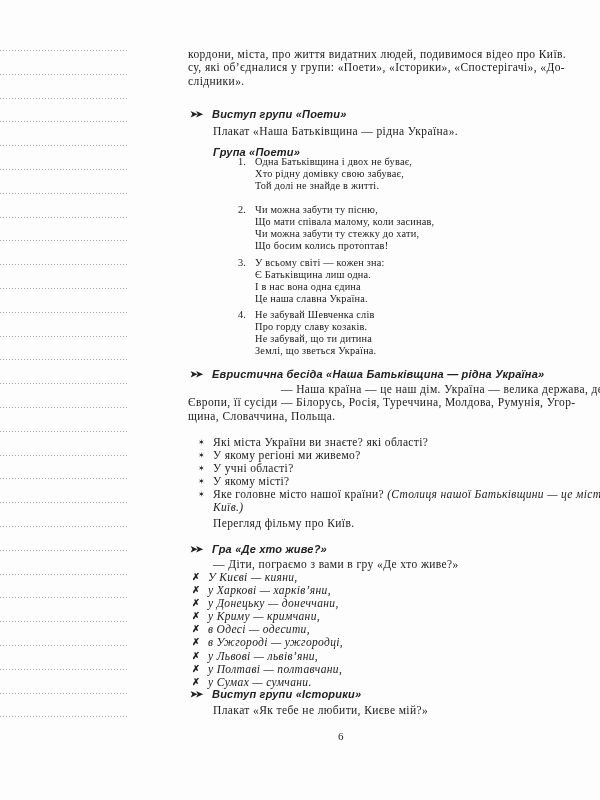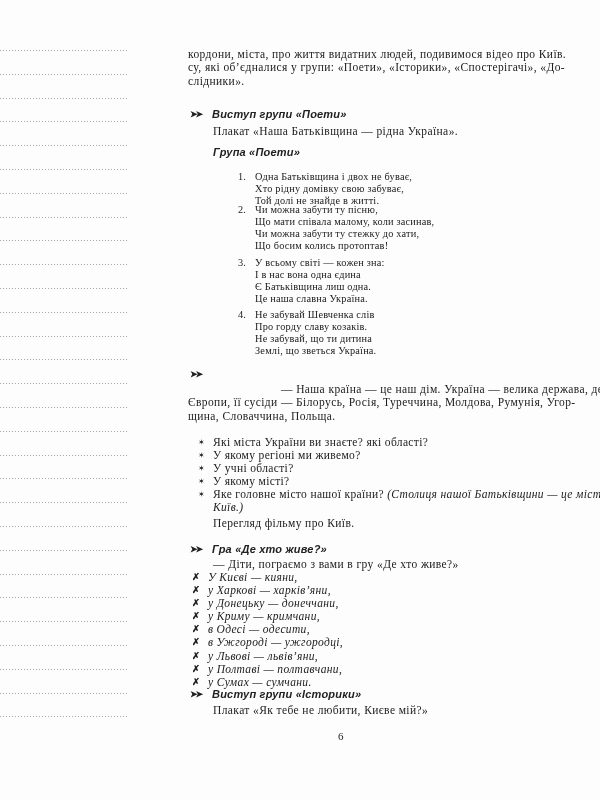--- a/index.html
+++ b/index.html
@@ -62,49 +62,50 @@
     <div>слідники».</div>
   </div>
 
   <div class="blk heading" style="top:108px">
     <span class="h-marker">➤➤</span>
     <span>Виступ групи «Поети»</span>
   </div>
   <div class="blk sub-line" style="top:125px">Плакат «Наша Батьківщина — рідна Україна».</div>
   <div class="blk group-label" style="top:146px">Група «Поети»</div>
 
-  <div class="stanza" style="top:171px">
+  <div class="stanza" style="top:156px">
     <div class="vline first"><span class="vnum">1.</span><span>Одна Батьківщина і двох не буває,</span></div>
     <div class="vline">Хто рідну домівку свою забуває,</div>
     <div class="vline">Той долі не знайде в житті.</div>
   </div>
 
   <div class="stanza" style="top:204px">
     <div class="vline first"><span class="vnum">2.</span><span>Чи можна забути ту пісню,</span></div>
     <div class="vline">Що мати співала малому, коли засинав,</div>
     <div class="vline">Чи можна забути ту стежку до хати,</div>
     <div class="vline">Що босим колись протоптав!</div>
   </div>
 
   <div class="stanza" style="top:257px">
     <div class="vline first"><span class="vnum">3.</span><span>У всьому світі — кожен зна:</span></div>
+    <div class="vline">Є Батьківщина лиш одна.</div>
     <div class="vline">І в нас вона одна єдина</div>
-    <div class="vline">Є Батьківщина лиш одна.</div>
     <div class="vline">Це наша славна Україна.</div>
   </div>
 
   <div class="stanza" style="top:309px">
     <div class="vline first"><span class="vnum">4.</span><span>Не забувай Шевченка слів</span></div>
     <div class="vline">Про горду славу козаків.</div>
     <div class="vline">Не забувай, що ти дитина</div>
     <div class="vline">Землі, що зветься Україна.</div>
   </div>
 
   <div class="blk heading" style="top:368px">
     <span class="h-marker">➤➤</span>
+    <span>Евристична бесіда «Наша Батьківщина — рідна Україна»</span>
   </div>
   <div class="blk bodytxt" style="top:383px">
     <div class="indent">— Наша країна — це наш дім. Україна — велика держава, де багато</div>
     <div>Європи, її сусіди — Білорусь, Росія, Туреччина, Молдова, Румунія, Угор-</div>
     <div>щина, Словаччина, Польща.</div>
   </div>
 
   <div class="blk" style="top:436px">
     <div class="q-row">
       <span class="q-bullet">✶</span>

